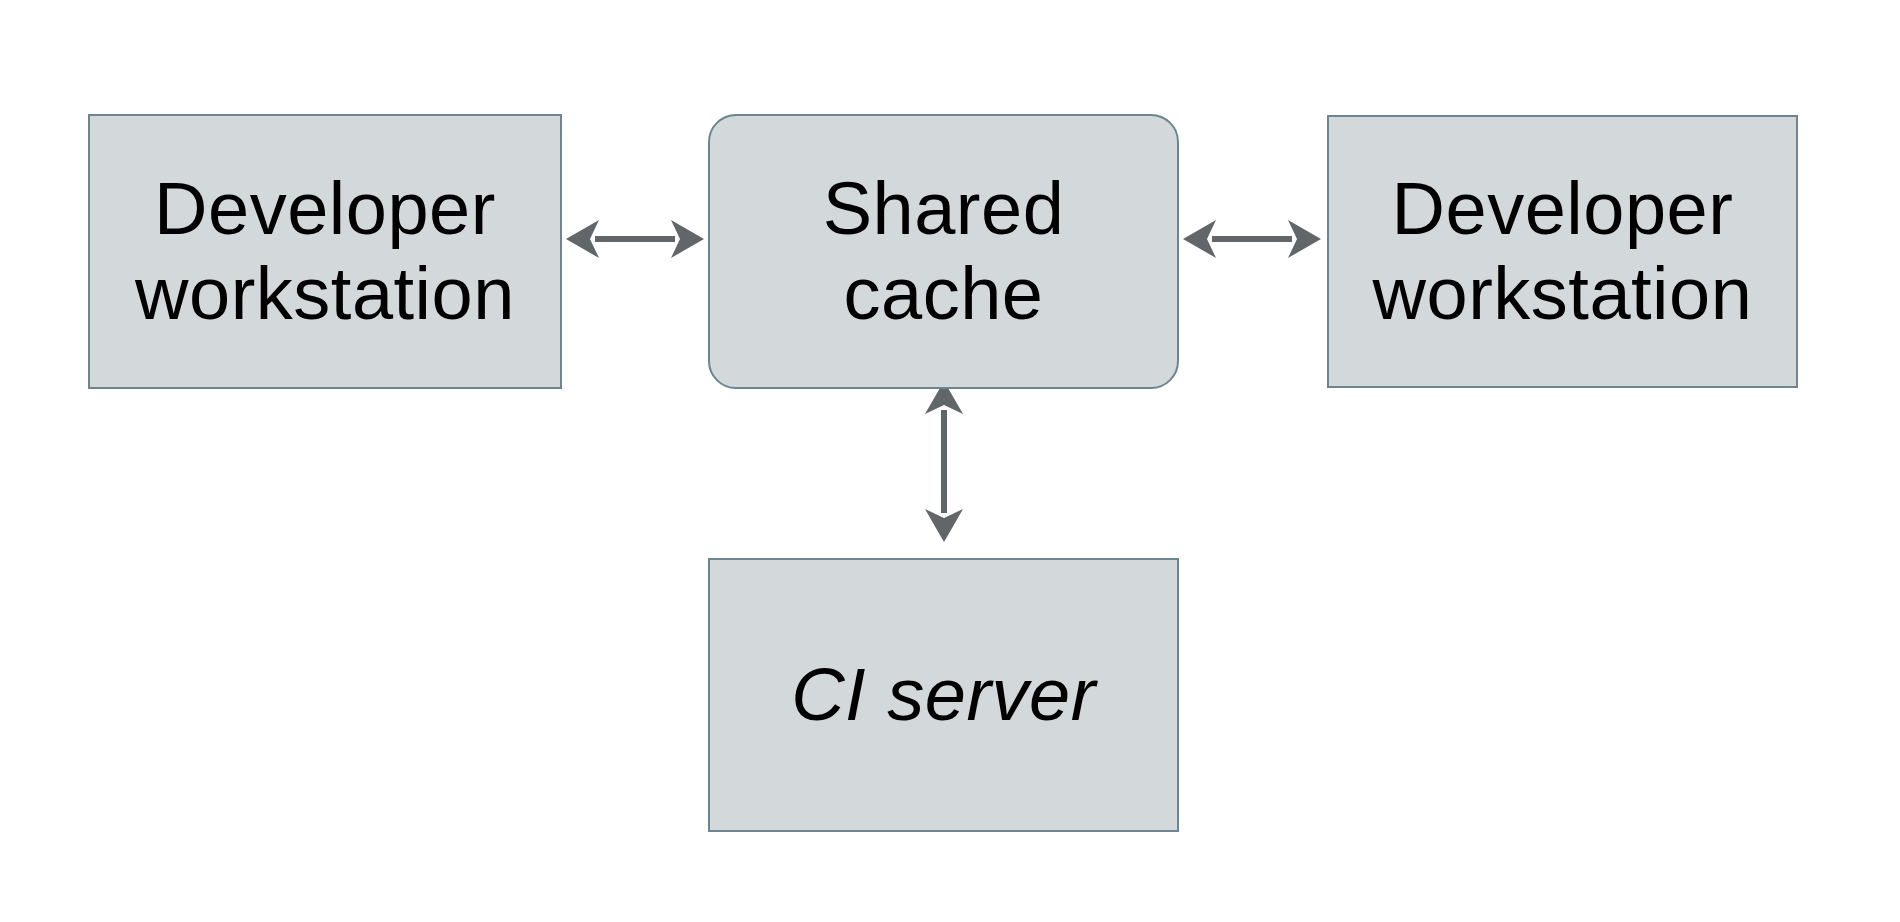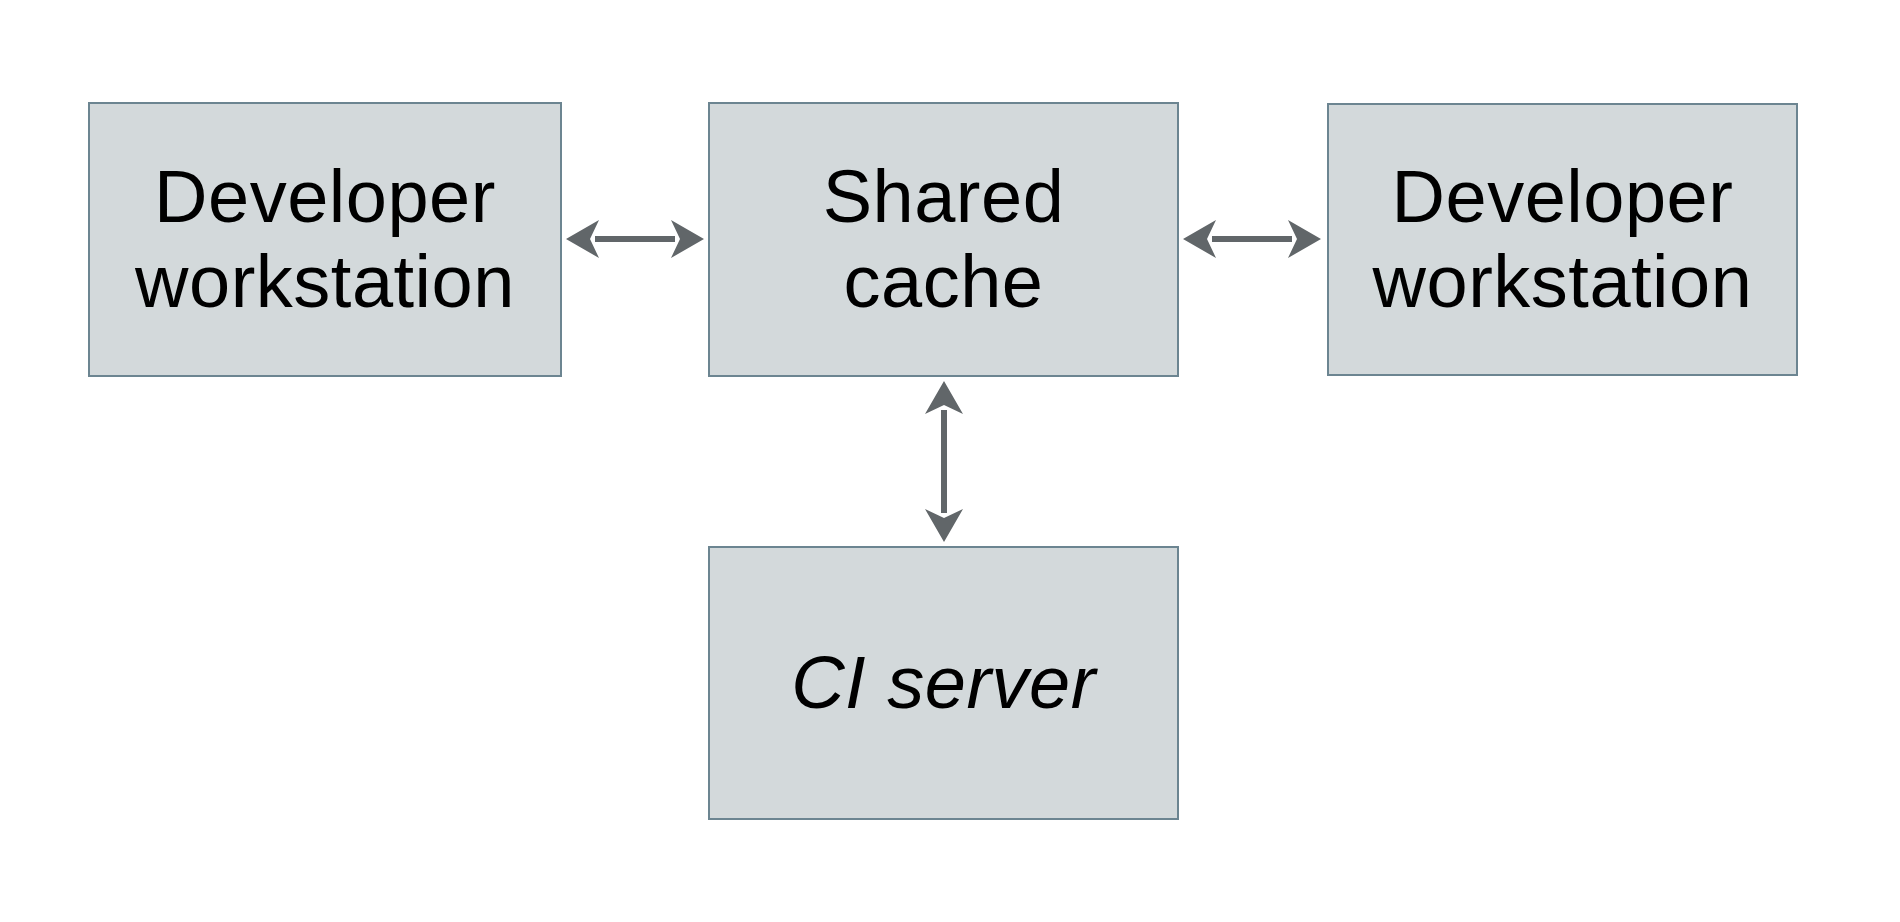--- a/index.html
+++ b/index.html
@@ -24,30 +24,31 @@
   }
   .node{
     position:absolute;
     box-sizing:border-box;
     background:var(--node-fill);
     border:2px solid var(--node-border);
     display:flex;
     align-items:center;
     justify-content:center;
     text-align:center;
+    margin-top:12px;
   }
   .node .label{
     color:var(--text);
     font-size:74px;
     line-height:1.14;
     white-space:pre-line;
     letter-spacing:0.5px;
   }
   .node-dev-left  { left:88px;   top:102px; width:474px; height:275px; }
-  .node-shared    { left:708px;  top:102px; width:471px; height:275px; }
+  .node-shared    { left:708px;  top:102px; width:471px; height:275px;border-radius:28px; }
   .node-dev-right { left:1327px; top:103px; width:471px; height:273px; }
   .node-ci        { left:708px;  top:546px; width:471px; height:274px;font-style:italic; }
   .edges{
     position:absolute;
     left:0; top:0;
     width:1900px;
     height:922px;
     pointer-events:none;
   }
   .edges .edge{ fill:var(--arrow); }

